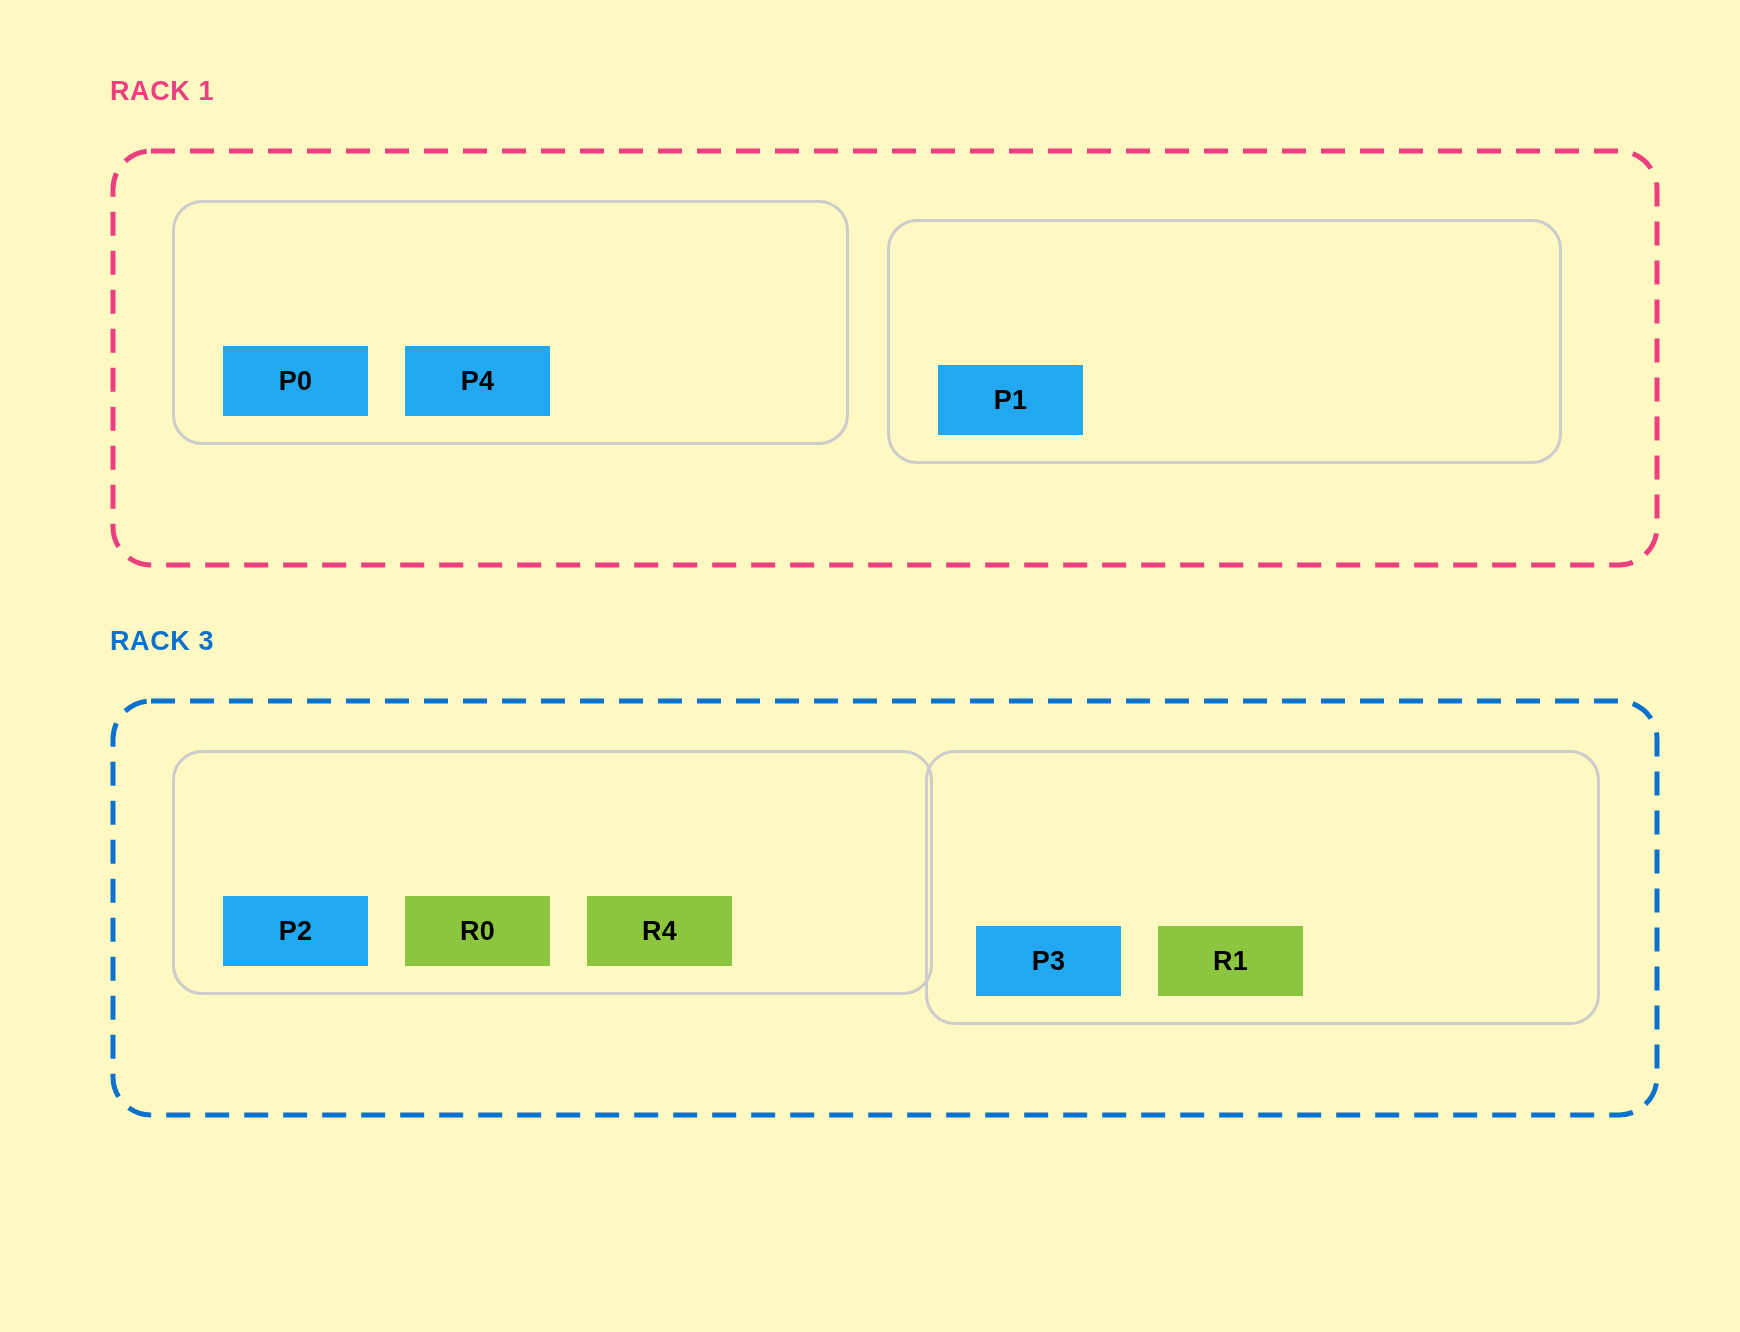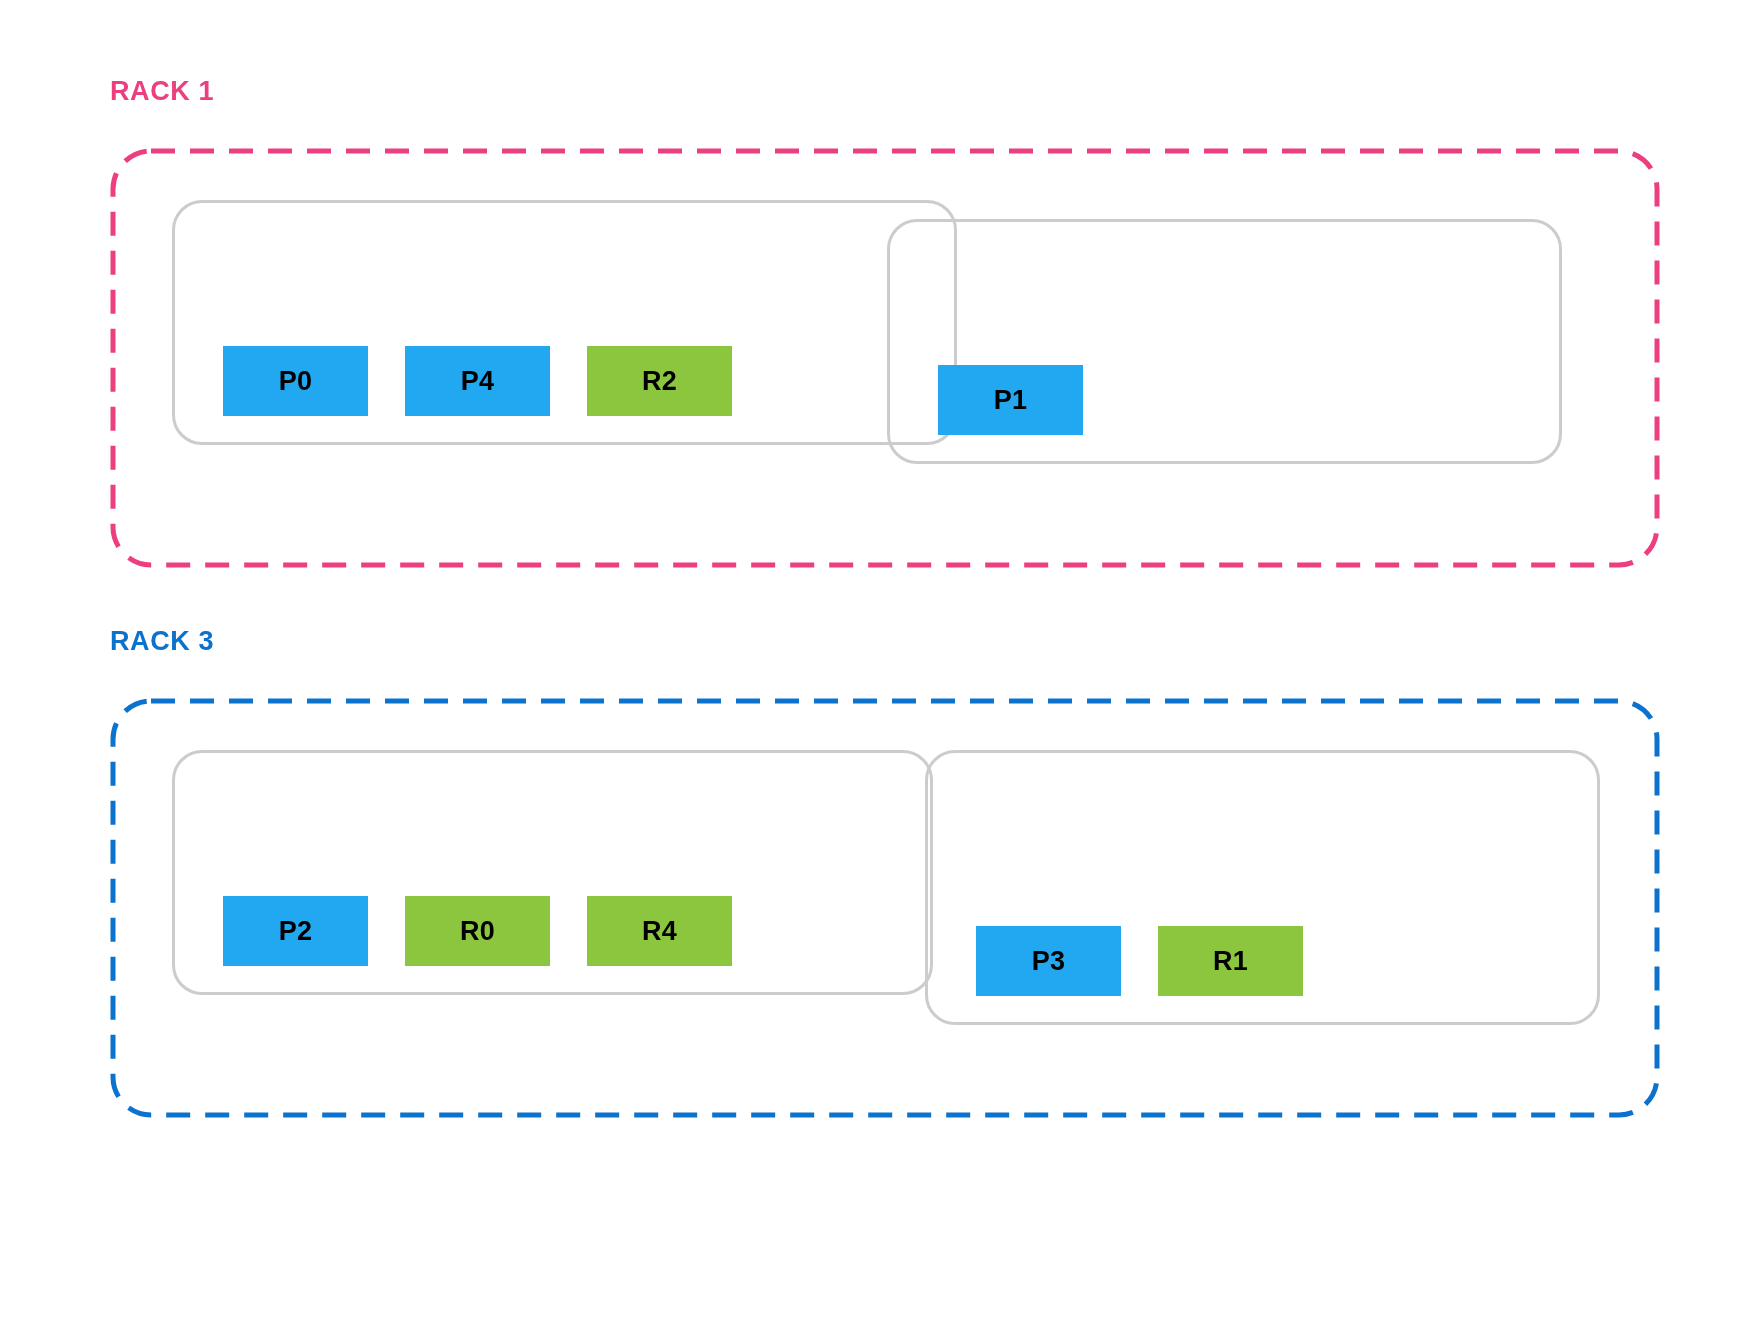--- a/index.html
+++ b/index.html
@@ -11,21 +11,21 @@
     width: 1740px;
     height: 1332px;
     font-family: "Liberation Sans", sans-serif;
     overflow: hidden;
     position: relative;
   }
   #canvas {
     position: relative;
     width: 1740px;
     height: 1332px;
-    background: #ffffff;
+    background: #fef9c3;
   }
 
   
   .rack-group {
     position: absolute;
     left: 0;
     width: 1740px;
   }
   .rack-label {
     position: absolute;
@@ -94,25 +94,24 @@
 <body>
 
 <div id="canvas">
 
 <div class="rack-group" style="top: 0px;">
       <div class="rack-label" style="top: 78px; color: rgb(236, 63, 128);">RACK 1</div>
       <div class="rack-box" style="top: 148px; height: 420px;">
         <svg width="1550" height="420" viewBox="0 0 1550 420">
           <rect x="3" y="3" width="1544" height="414" rx="38" ry="38" fill="none" stroke="#ec3f80" stroke-width="5" stroke-dasharray="24 15" stroke-linecap="butt"></rect>
         </svg>
-        <div class="node-box" style="left: 62px; top: 52px; width: 785px; height: 245px;">
+        <div class="node-box" style="left: 62px; top: 52px; width: 677px; height: 245px;">
           <div class="node-inner">
             <div class="chip primary">P0</div>
             <div class="chip primary">P4</div>
-            <div class="chip replica">R2</div>
           </div>
         </div>
         <div class="node-box" style="left: 777px; top: 52px; width: 675px; height: 245px; margin-top: 19px;">
           <div class="node-inner">
             <div class="chip primary">P1</div>
           </div>
         </div>
       </div>
     </div>
     <div class="rack-group" style="top: 0px;">

